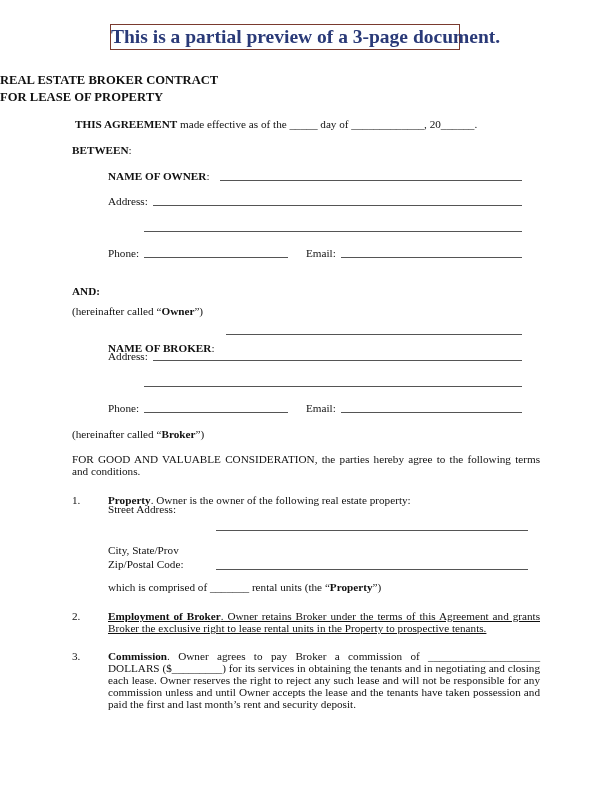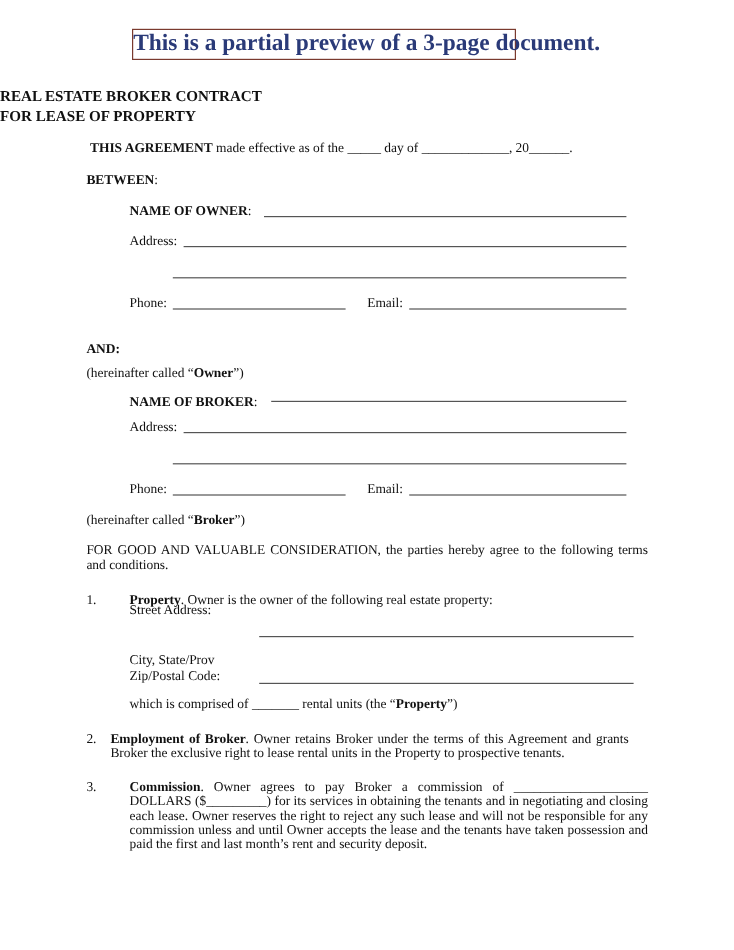--- a/index.html
+++ b/index.html
@@ -1,19 +1,19 @@
 <!DOCTYPE html>
 <html><head>
 <meta charset="utf-8">
 <style>
   html, body { margin:0; padding:0; background:#ffffff; }
   body { width:612px; height:792px; position:relative; overflow:hidden;
          font-family:"Liberation Serif", "DejaVu Serif", serif; color:#111; font-size:11.2px; }
   .abs { position:absolute; }
-  .banner { left:110px; top:24px; width:320px; height:26px; border:1.5px solid #7a3a2e;
+  .banner { left:110px; top:24px; width:350px; height:26px; border:1.5px solid #7a3a2e;
             box-sizing:border-box; text-align:center; color:#2a3a78; font-weight:bold;
             font-size:19.5px; line-height:24px; white-space:nowrap; }
   .title { left:0; width:612px; text-align:left; font-weight:bold; font-size:12.6px; }
   b { font-weight:bold; }
   .line { position:absolute; border-bottom:1px solid #555; height:0; }
   .txt { position:absolute; white-space:nowrap;text-align:right; }
   .para { position:absolute; text-align:justify; line-height:12px; }
 </style>
 </head>
 <body>
@@ -38,21 +38,21 @@
 
 <div class="txt" style="left:108px; top:247px;">Phone:</div>
 <div class="line" style="left:144px; top:257px; width:144px;"></div>
 <div class="txt" style="left:306px; top:247px;">Email:</div>
 <div class="line" style="left:341px; top:257px; width:181px;"></div>
 
 <div class="txt" style="left:72px; top:273px;margin-top:32px;"><span>(hereinafter called “</span><b>Owner</b><span>”)</span></div>
 
 <div class="txt" style="left:72px; top:285px;"><b>AND:</b></div>
 
-<div class="txt" style="left:108px; top:329px;"><b>NAME OF BROKER</b><span>:</span></div>
+<div class="txt" style="left:108px; top:342px;"><b>NAME OF BROKER</b><span>:</span></div>
 <div class="line" style="left:226px; top:334px; width:296px;"></div>
 
 <div class="txt" style="left:108px; top:350px;">Address:</div>
 <div class="line" style="left:153px; top:360px; width:369px;"></div>
 <div class="line" style="left:144px; top:386px; width:378px;"></div>
 
 <div class="txt" style="left:108px; top:402px;">Phone:</div>
 <div class="line" style="left:144px; top:412px; width:144px;"></div>
 <div class="txt" style="left:306px; top:402px;">Email:</div>
 <div class="line" style="left:341px; top:412px; width:181px;"></div>
@@ -67,16 +67,16 @@
 <div class="txt" style="left:108px; top:503px;">Street Address:</div>
 <div class="line" style="left:216px; top:530px; width:312px;"></div>
 
 <div class="txt" style="left:108px; top:544px;">City, State/Prov</div>
 <div class="txt" style="left:108px; top:558px;">Zip/Postal Code:</div>
 <div class="line" style="left:216px; top:569px; width:312px;"></div>
 
 <div class="txt" style="left:108px; top:581px;"><span>which is comprised of </span><span>_______</span><span> rental units (the “</span><b>Property</b><span>”)</span></div>
 
 <div class="txt" style="left:72px; top:610px;">2.</div>
-<div class="para" style="left:92px; top:610px; width:432px;"><b>Employment of Broker</b><span>. Owner retains Broker under the terms of this Agreement and grants Broker the exclusive right to lease rental units in the Property to prospective tenants.</span></div>
+<div class="para" style="left:108px; top:610px; width:432px;text-decoration:underline;"><b>Employment of Broker</b><span>. Owner retains Broker under the terms of this Agreement and grants Broker the exclusive right to lease rental units in the Property to prospective tenants.</span></div>
 
 <div class="txt" style="left:72px; top:650px;">3.</div>
 <div class="para" style="left:108px; top:650px; width:432px;"><b>Commission</b><span>. Owner agrees to pay Broker a commission of ____________________ DOLLARS ($_________) for its services in obtaining the tenants and in negotiating and closing each lease. Owner reserves the right to reject any such lease and will not be responsible for any commission unless and until Owner accepts the lease and the tenants have taken possession and paid the first and last month’s rent and security deposit.</span></div>
 
 </body></html>

